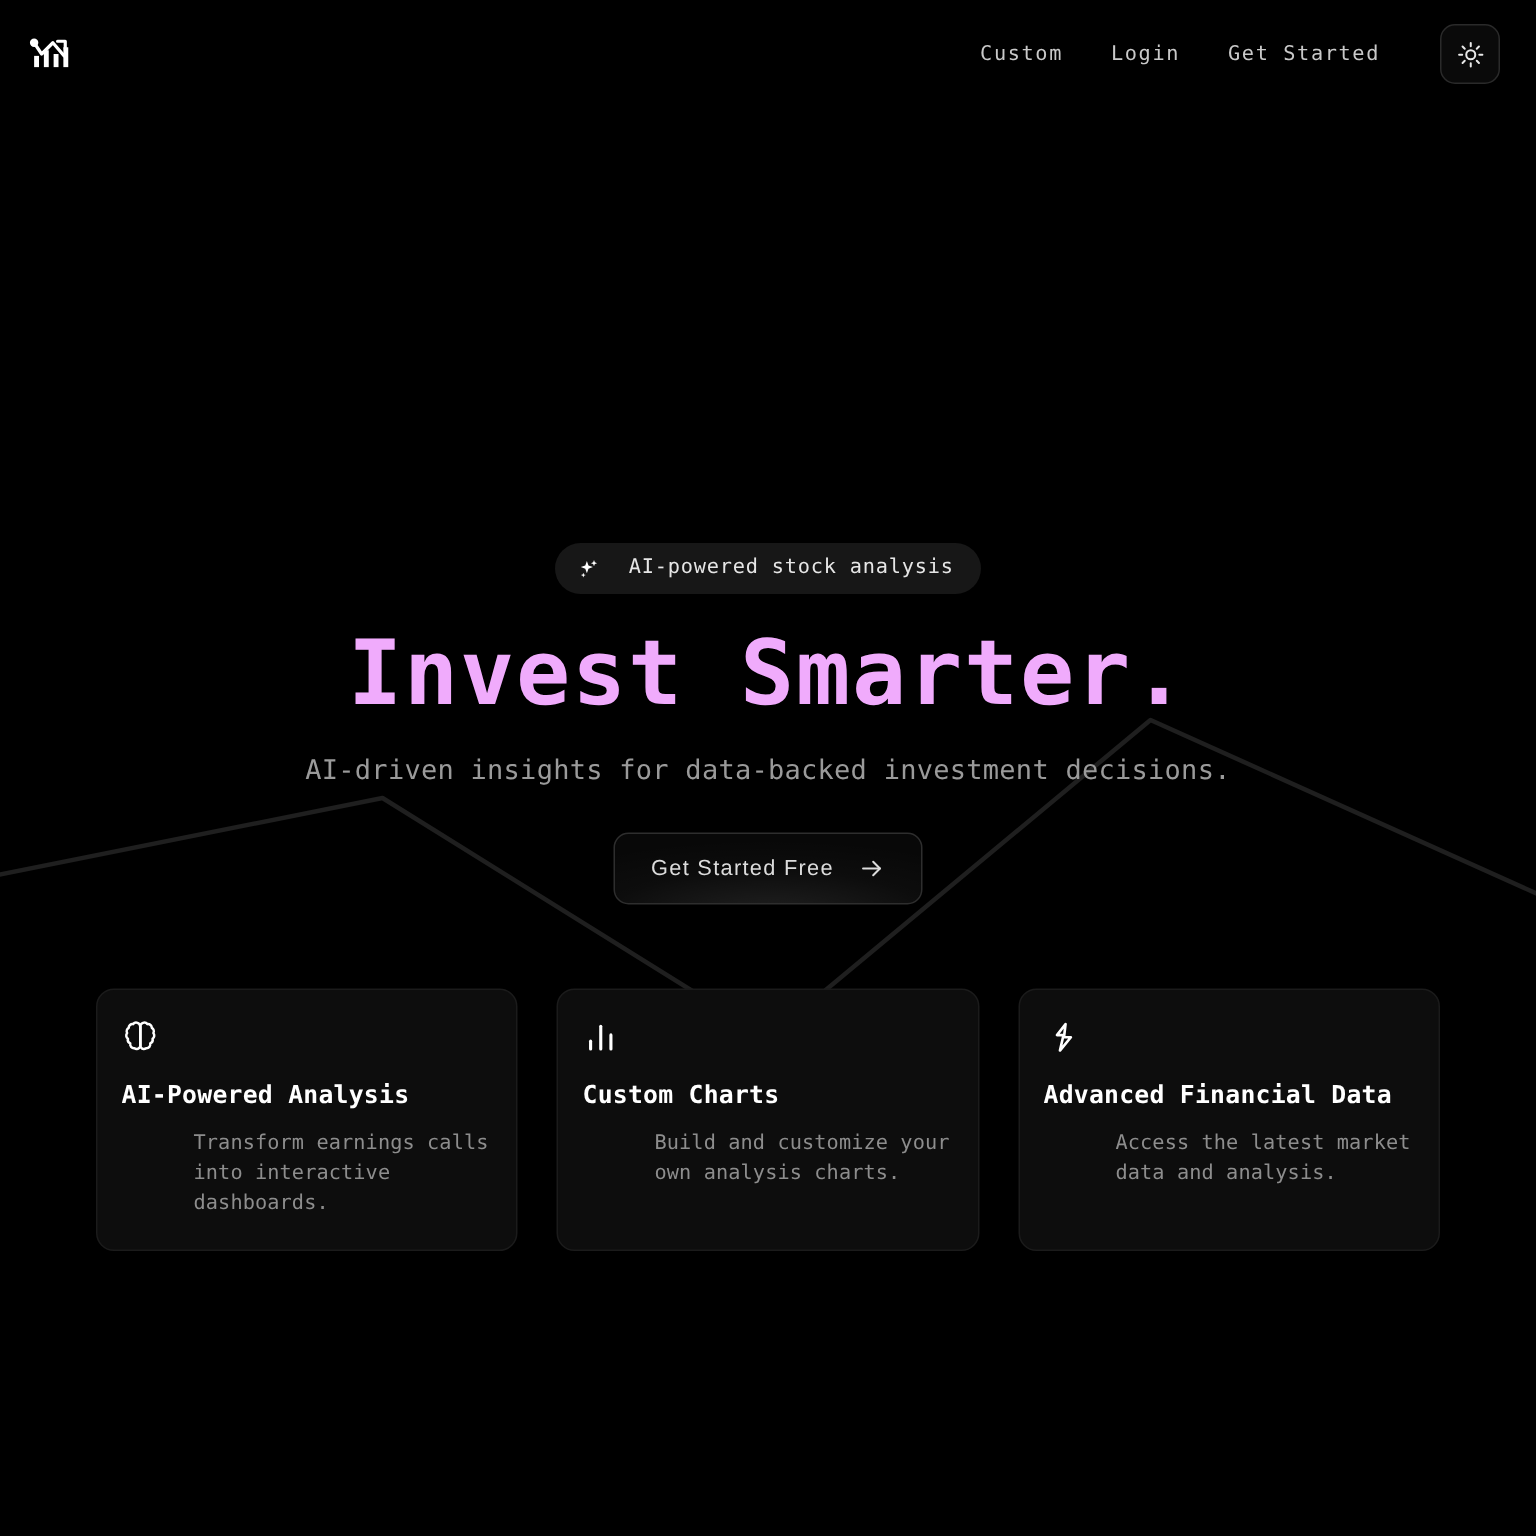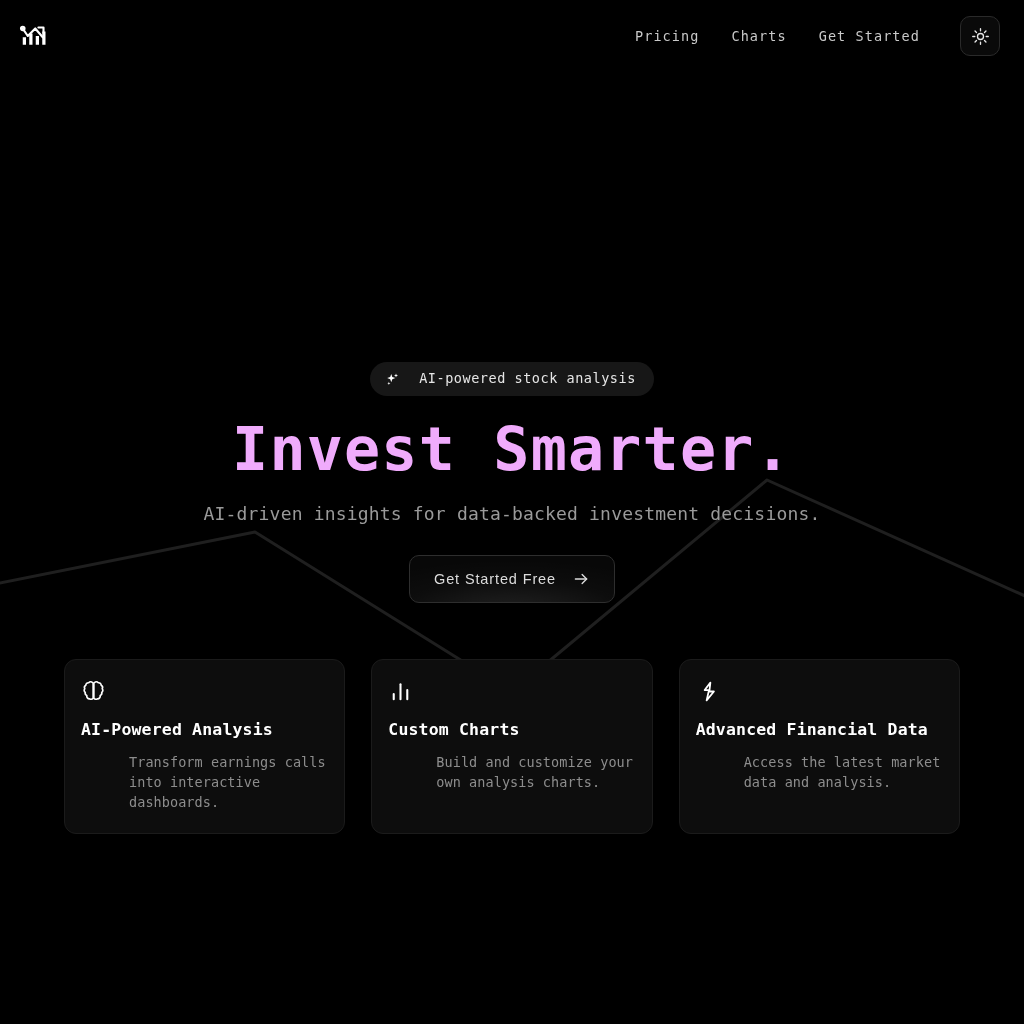--- a/index.html
+++ b/index.html
@@ -172,22 +172,22 @@
       <circle cx="3" cy="6" r="1.4" fill="none"></circle>
       <path d="M15.5 5.2 L19.6 5.2 L19.6 9.3"></path>
       <rect x="3" y="13" width="2.6" height="6" fill="#ffffff" stroke="none"></rect>
       <rect x="8.2" y="10" width="2.6" height="9" fill="#ffffff" stroke="none"></rect>
       <rect x="13.4" y="12" width="2.6" height="7" fill="#ffffff" stroke="none"></rect>
       <rect x="18.6" y="8.4" width="2.6" height="10.6" fill="#ffffff" stroke="none"></rect>
     </svg>
   </div>
 
   <nav id="nav">
-    <a class="nav-link">Pricing</a>
-    <a class="nav-link">Charts</a>
+    <a class="nav-link">Custom</a>
+    <a class="nav-link">Login</a>
     <a class="nav-link">Get Started</a>
 
     <button id="theme-toggle" aria-label="Toggle theme">
       <svg width="19" height="19" viewBox="0 0 24 24" fill="none" stroke="#e8e8e8" stroke-width="1.7" stroke-linecap="round">
         <circle cx="12" cy="12" r="3.8"></circle>
         <path d="M12 2.2v2.6M12 19.2v2.6M2.2 12h2.6M19.2 12h2.6M5.1 5.1l1.85 1.85M17.05 17.05l1.85 1.85M18.9 5.1l-1.85 1.85M6.95 17.05L5.1 18.9"></path>
       </svg>
     </button>
   </nav>
 </header>

